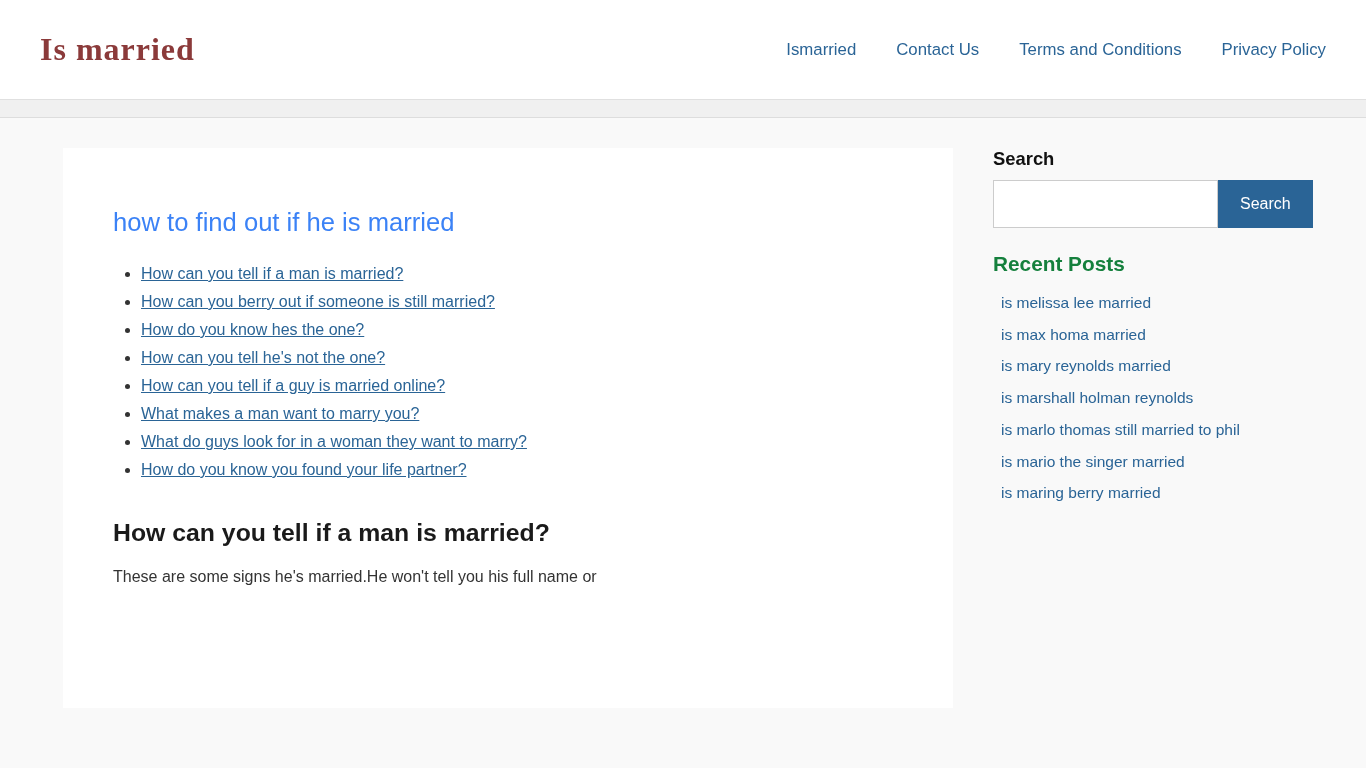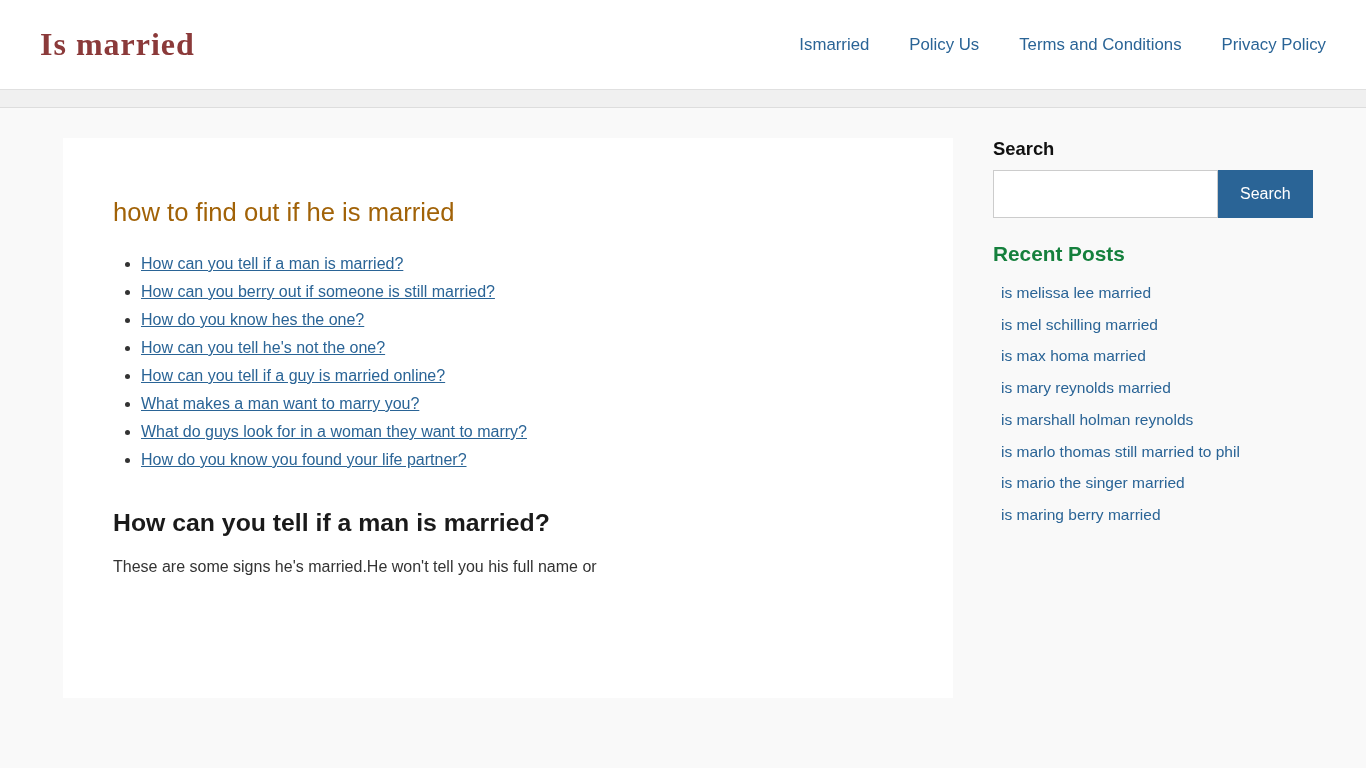--- a/index.html
+++ b/index.html
@@ -6,21 +6,21 @@
     body { font-family: Georgia, serif; background: #f9f9f9; color: #333; font-size: 16px; }
 
     
     header {
       background: #fff;
       border-bottom: 1px solid #e0e0e0;
       padding: 0 40px;
       display: flex;
       align-items: center;
       justify-content: space-between;
-      height: 90px;
+      height: 100px;
     }
     .logo {
       font-family: Georgia, serif;
       font-size: 2rem;
       font-weight: bold;
       color: #8B3A3A;
       letter-spacing: 1px;
     }
     nav {
       display: flex;
@@ -56,21 +56,21 @@
     .main-content {
       background: #fff;
       flex: 1;
       padding: 60px 50px 40px 50px;
       min-height: 560px;
     }
 
     .article-title {
       font-size: 1.6rem;
       font-weight: normal;
-      color: #a16207;
+      color: #3b82f6;
       margin-bottom: 28px;
       font-family: Arial, sans-serif;
     }
 
     .toc-list {
       list-style: disc;
       padding-left: 28px;
       margin-bottom: 40px;
     }
     .toc-list li {
@@ -163,21 +163,21 @@
     }
   </style>
 </head>
 <body>
 
 <header>
   <div class="logo">Is married</div>
   <nav>
 
   <a href="#">Ismarried</a>
-      <a href="#">Policy Us</a>
+      <a href="#">Contact Us</a>
       <a href="#">Terms and Conditions</a>
       <a href="#">Privacy Policy</a>
     </nav>
 </header>
 
 <div class="subheader-bar"></div>
 
 <div class="page-wrapper">
 
   <main class="main-content">
@@ -207,21 +207,20 @@
         <input class="search-input" type="text" style="">
         <button class="search-button">Search</button>
       </div>
     </div>
 
     <div class="recent-posts-section">
       <h3 class="recent-posts-title">Recent Posts</h3>
       <ul class="recent-posts-list">
 
       <li><a href="#">is melissa lee married</a></li>
-          <li><a href="#">is mel schilling married</a></li>
           <li><a href="#">is max homa married</a></li>
           <li><a href="#">is mary reynolds married</a></li>
           <li><a href="#">is marshall holman reynolds</a></li>
           <li><a href="#">is marlo thomas still married to phil</a></li>
           <li><a href="#">is mario the singer married</a></li>
           <li><a href="#">is maring berry married</a></li>
         </ul>
     </div>
 
   </aside>

